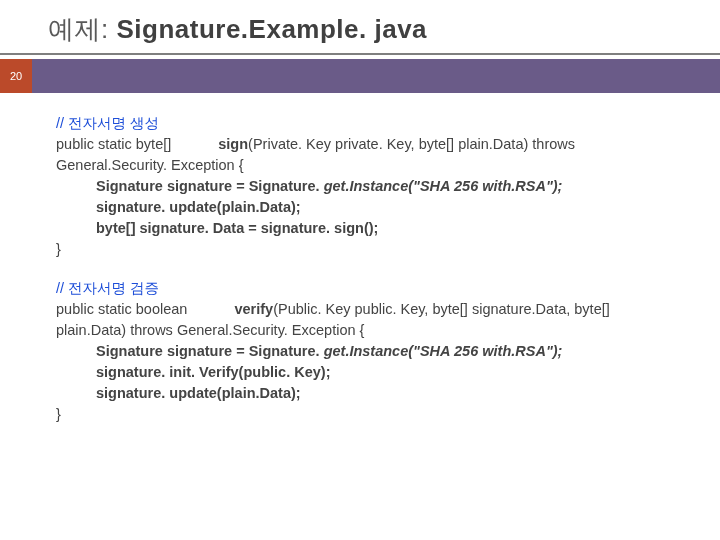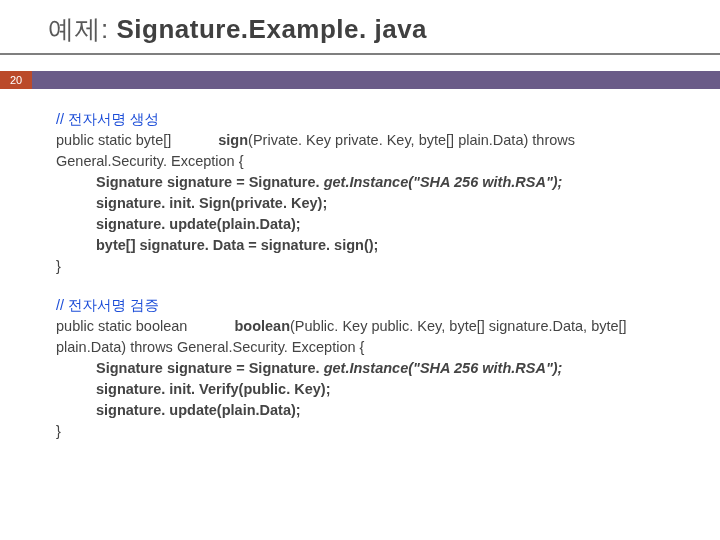--- a/index.html
+++ b/index.html
@@ -20,22 +20,22 @@
   .title-row .prefix { font-weight: 400; }
   .title-row .main { font-weight: 700; color: #404040; }
   .rule {
     height: 2px;
     background: #7f7f7f;
     margin: 0 0 0 0;
   }
   .page-bar {
     display: flex;
     align-items: stretch;
-    height: 18px;
-    margin-top: 16px;
+    height: 34px;
+    margin-top: 4px;
   }
   .page-num {
     background: #bb4a2a;
     color: #fff;
     font-size: 11px;
     width: 32px;
     display: flex;
     align-items: center;
     justify-content: center;
   }
@@ -72,30 +72,29 @@
 <div class="content">
 
   <div class="block">
     <div class="comment">// 전자서명 생성</div>
     <div>
       <span>public static byte[] </span><span class="bold">sign</span><span>(Private. Key private. Key, byte[] plain.Data) throws General.Security. Exception {</span>
     </div>
     <div class="indent">
       <span>Signature signature = Signature. </span><span class="ital">get.Instance("SHA 256 with.RSA");</span>
     </div>
-    <div class="indent">signature. init. Sign(private. Key);</div>
     <div class="indent">signature. update(plain.Data);</div>
     <div class="indent">byte[] signature. Data = signature. sign();</div>
     <div>}</div>
   </div>
 
   <div class="block">
     <div class="comment">// 전자서명 검증</div>
     <div>
-      <span>public static boolean </span><span class="bold">boolean</span><span>(Public. Key public. Key, byte[] signature.Data, byte[] plain.Data) throws General.Security. Exception {</span>
+      <span>public static boolean </span><span class="bold">verify</span><span>(Public. Key public. Key, byte[] signature.Data, byte[] plain.Data) throws General.Security. Exception {</span>
     </div>
     <div class="indent">
       <span>Signature signature = Signature. </span><span class="ital">get.Instance("SHA 256 with.RSA");</span>
     </div>
     <div class="indent">signature. init. Verify(public. Key);</div>
     <div class="indent">signature. update(plain.Data);</div>
     <div>}</div>
   </div>
 
 </div>

